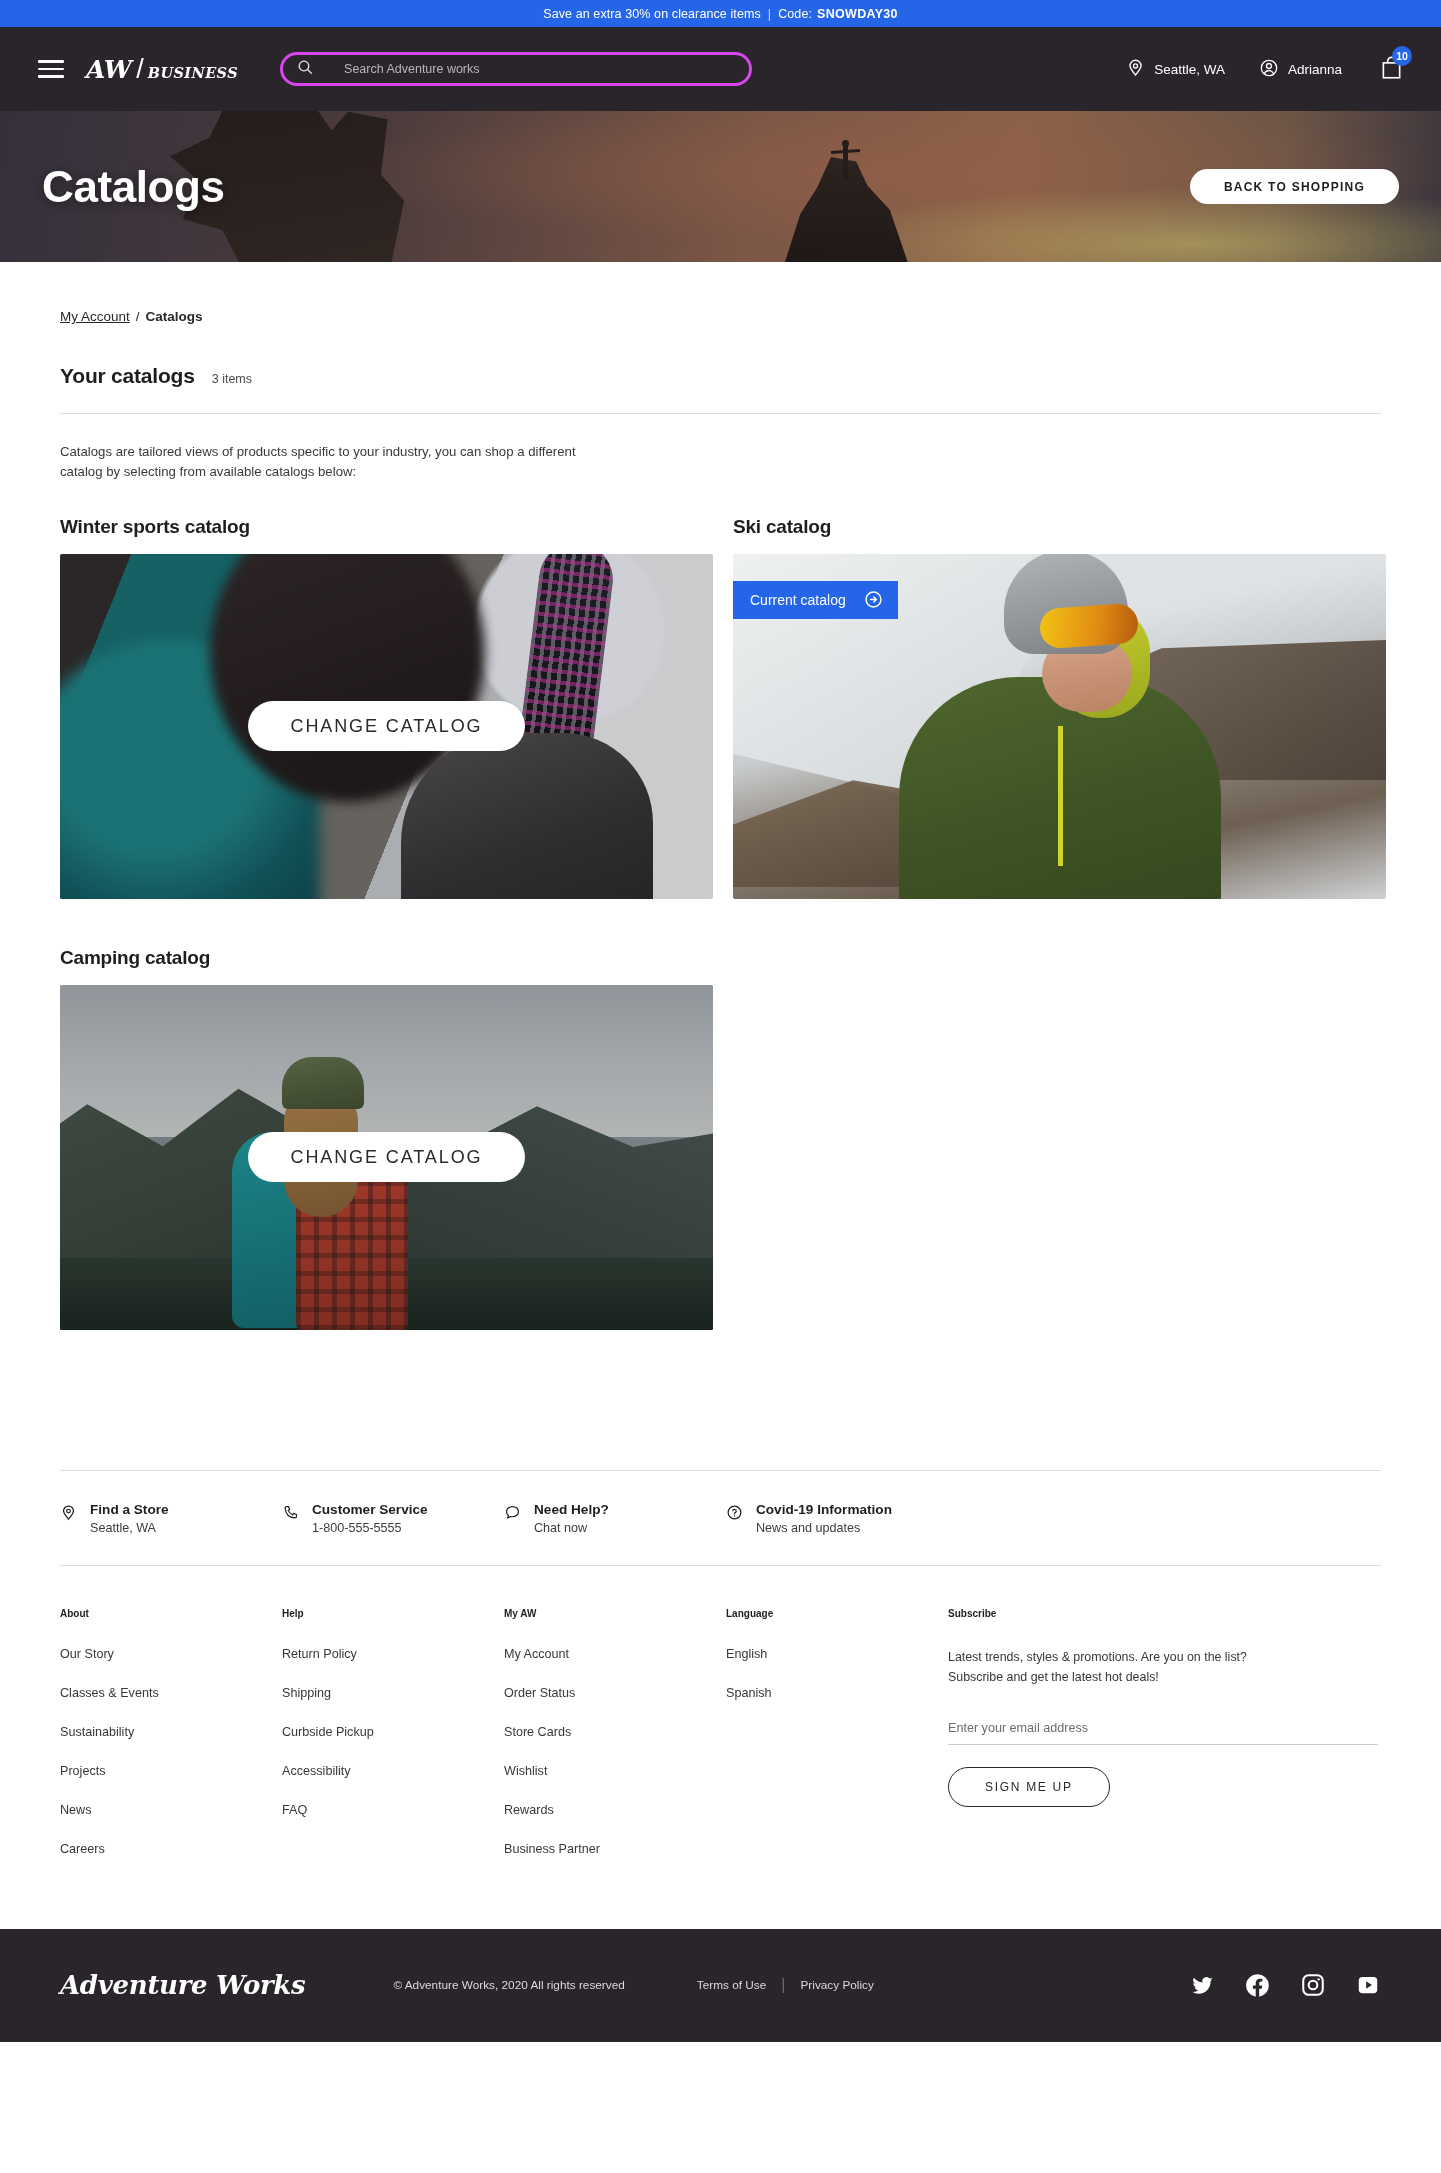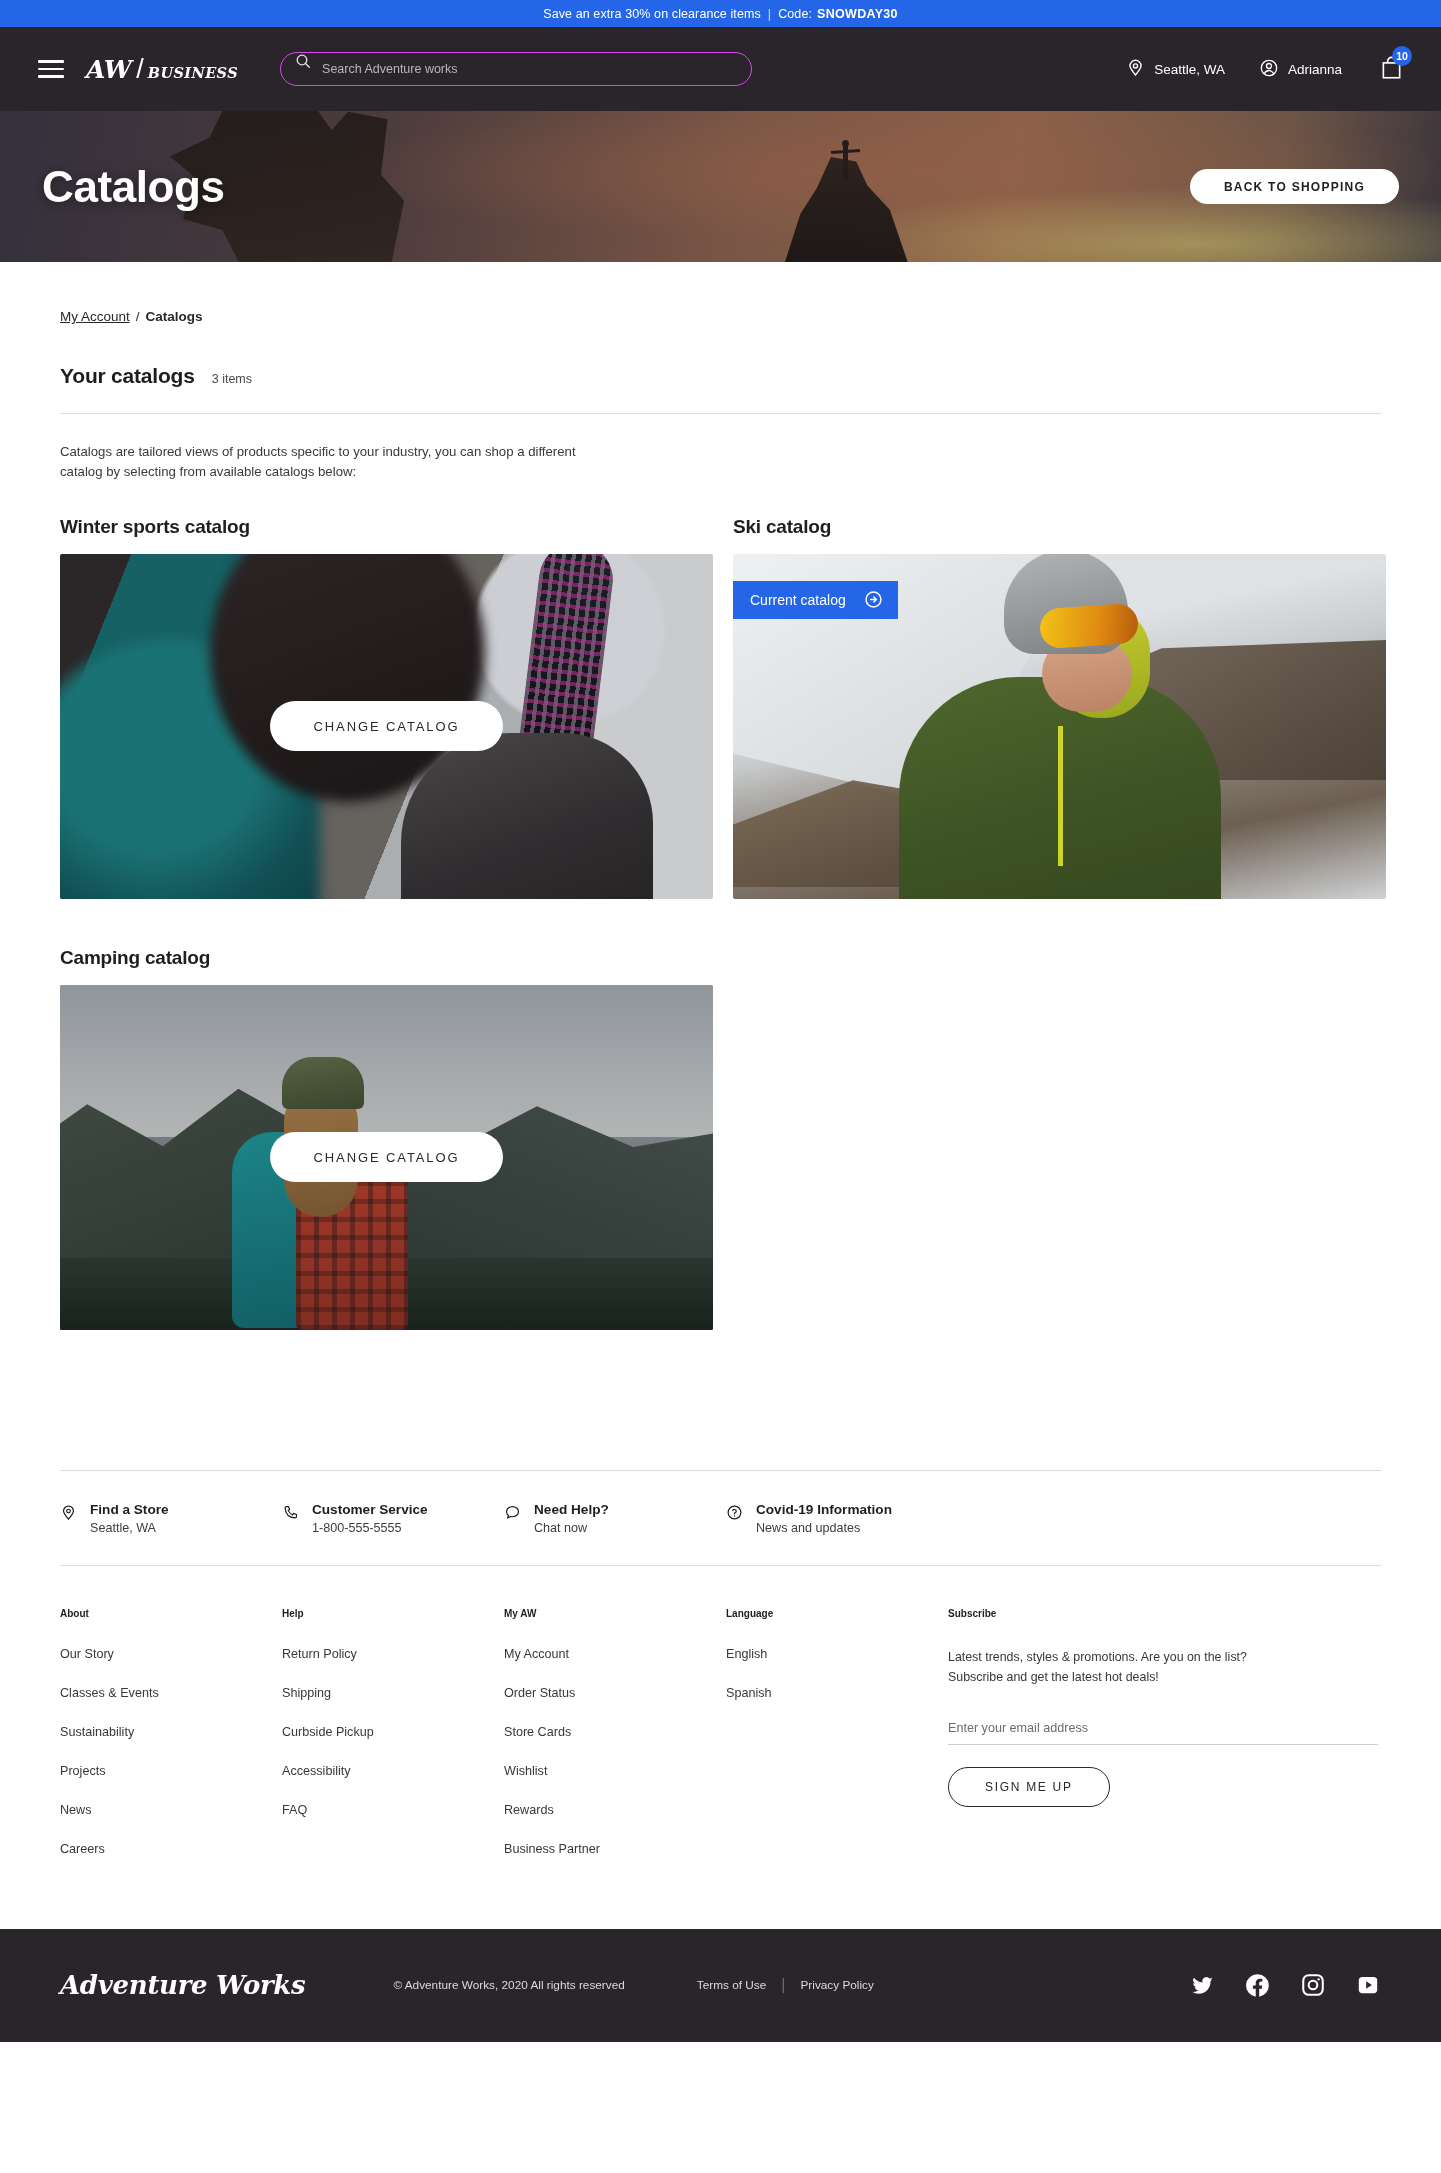--- a/index.html
+++ b/index.html
@@ -32,22 +32,22 @@
     font-family:"DejaVu Serif", serif; font-weight:700; font-style:italic;
     font-size:25px; letter-spacing:-.5px;
   }
   .brand .slash{ font-size:27px; font-weight:300; margin:0 4px 0 5px; color:#fff; }
   .brand .biz{
     font-family:"DejaVu Serif", serif; font-style:italic; font-weight:700;
     font-size:14.5px; letter-spacing:.4px;
   }
   .search-wrap{
     margin-left:42px; width:472px; height:34px;
-    border:1px solid #d946ef; border-radius:18px;
-    display:flex; padding:0 14px;
+    border:3px solid #d946ef; border-radius:18px;
+    display:flex; align-items:center; padding:0 14px;gap:20px;
   }
   .search-wrap svg{ flex:0 0 auto; }
   .search-input{
     border:0; background:transparent; outline:none; color:#e8e6ea;
     font-size:12.5px; margin-left:11px; width:100%;
     font-family:"Liberation Sans", sans-serif;
   }
   .search-input::placeholder{ color:#b9b5bc; }
   .hdr-right{ margin-left:auto; display:flex; align-items:center; gap:34px; }
   .hdr-item{ display:flex; align-items:center; gap:9px; color:#fff; font-size:13.5px; cursor:pointer; }
@@ -133,21 +133,21 @@
   }
   .cat-title{ font-size:19px; font-weight:700; color:#201d21; margin-bottom:16px; letter-spacing:-.2px;}
   .cat-card{
     position:relative; height:345px; border-radius:2px; overflow:hidden;
     display:flex; align-items:center; justify-content:center;
   }
   .cat-card .overlay{ position:absolute; inset:0; background:rgba(0,0,0,.07); }
   .change-btn{
     position:relative; z-index:5; background:#fff; color:#2c282d; border:0;
     border-radius:26px; height:50px; padding:0 43px;
-    font-size:13px; font-weight:500; letter-spacing:1.9px; cursor:pointer;
+    font-size:18px; font-weight:500; letter-spacing:1.9px; cursor:pointer;
     font-family:"Liberation Sans", sans-serif;
   }
   .current-badge{
     position:absolute; z-index:5; left:0; top:27px;
     background:#2565E8; color:#fff; display:flex; align-items:center; gap:18px;
     height:38px; padding:0 15px 0 17px; font-size:14px; cursor:pointer;
   }
   .current-badge .arr{ display:flex; align-items:center; }
 
   

